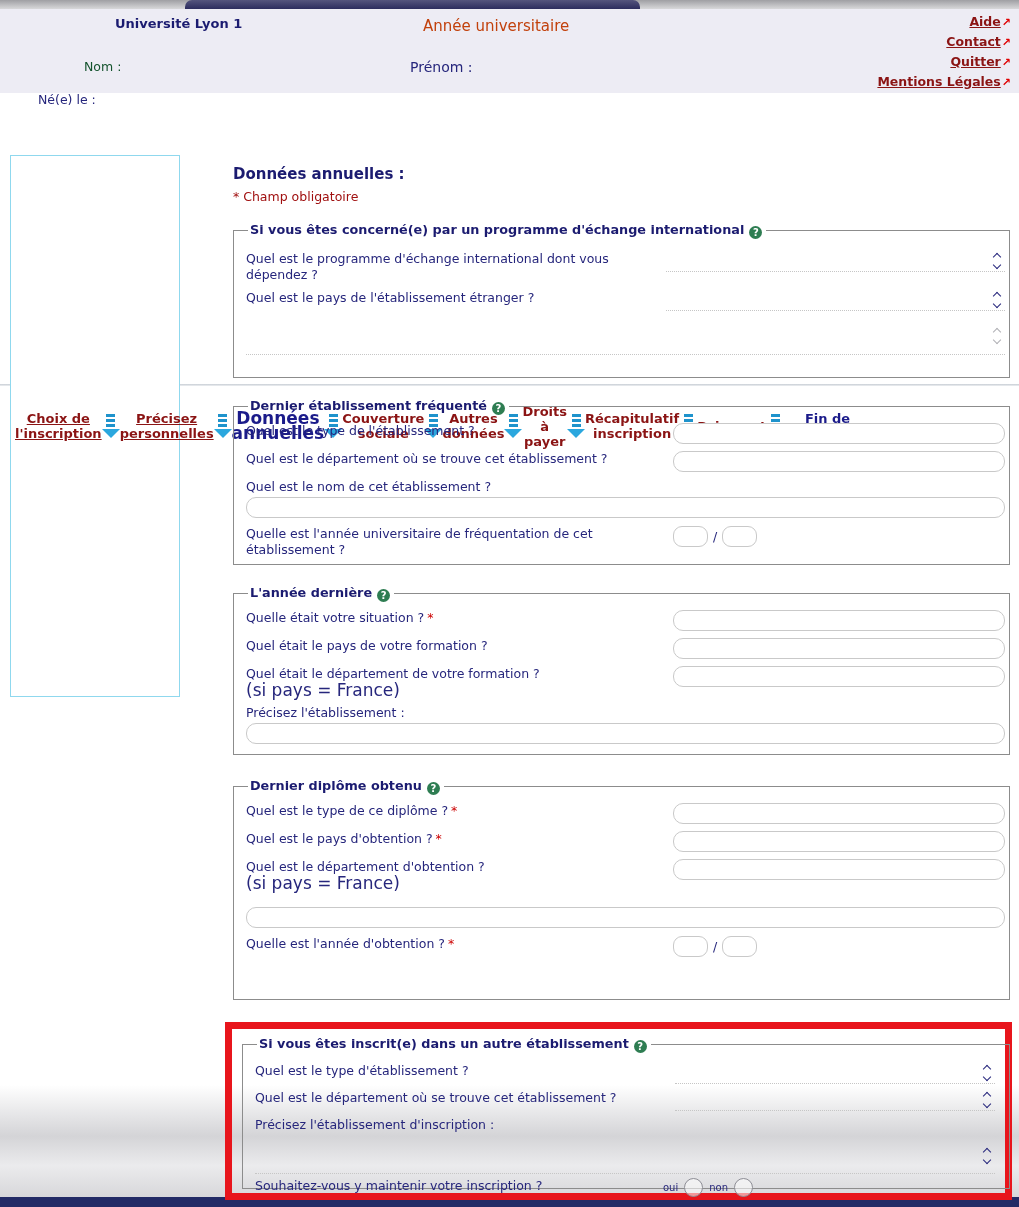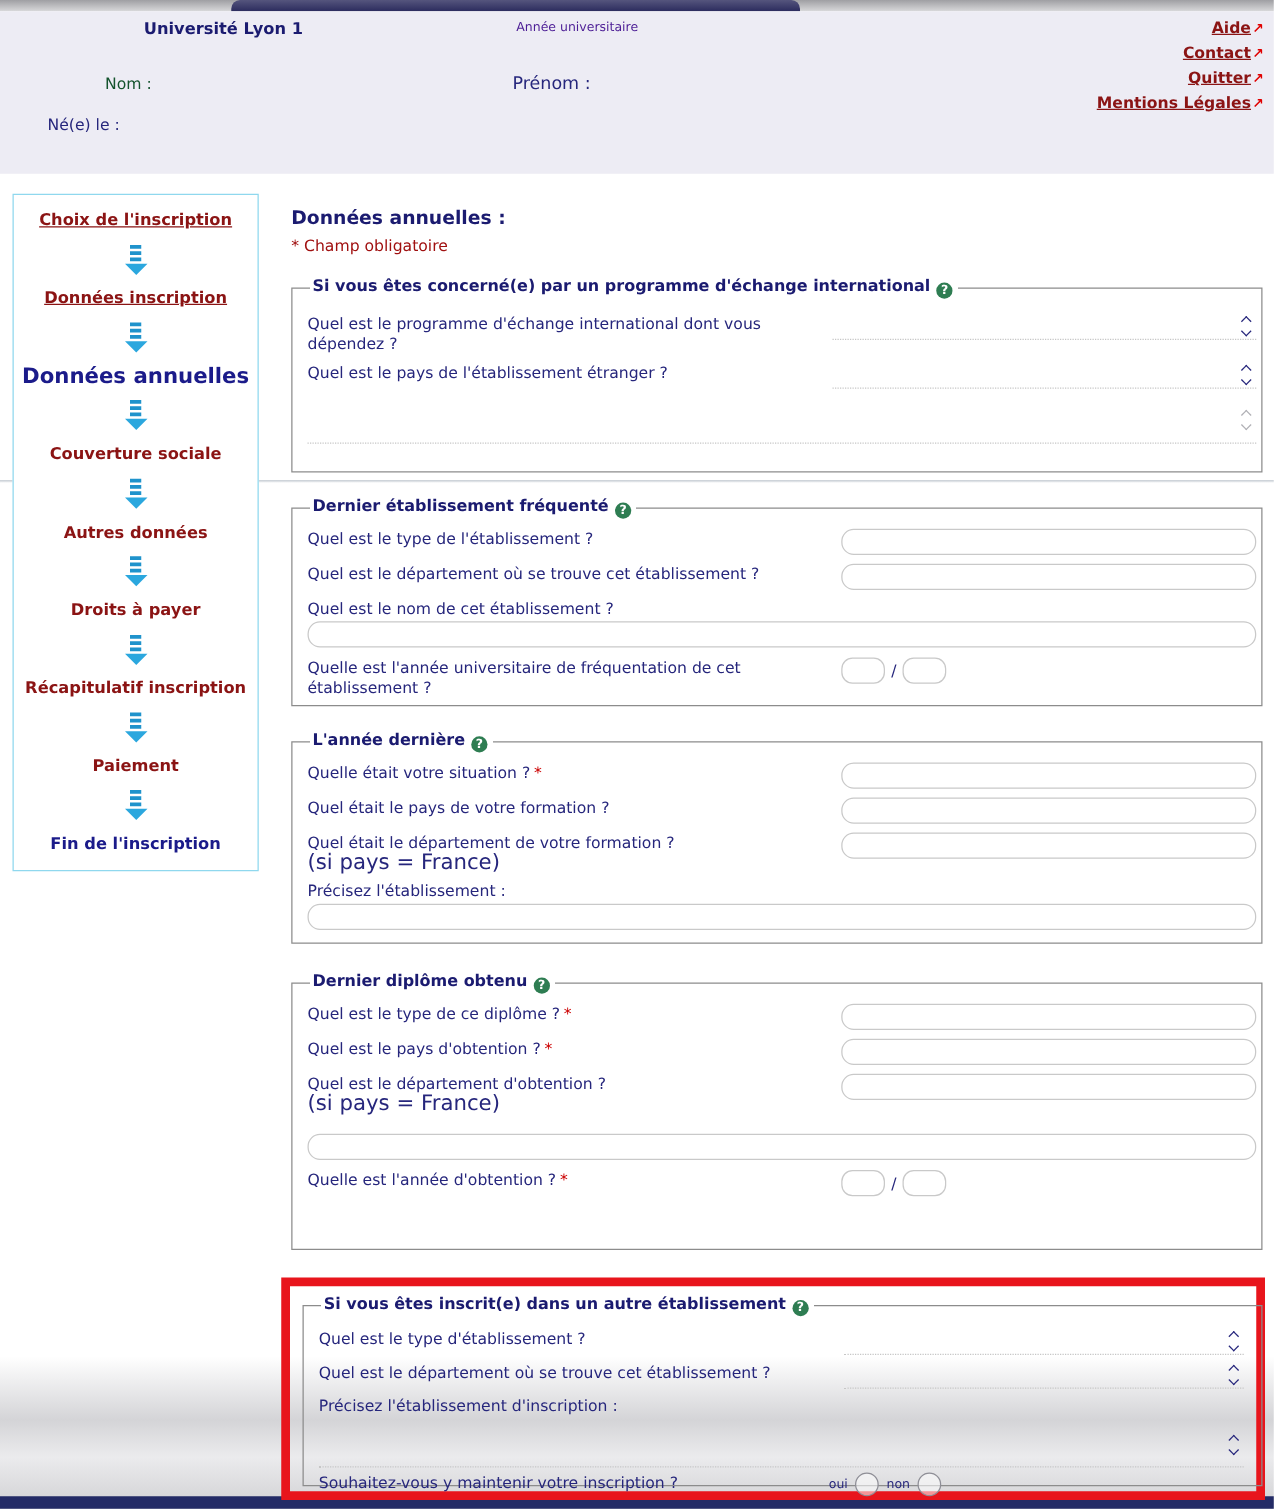--- a/index.html
+++ b/index.html
@@ -12,34 +12,34 @@
     background:linear-gradient(180deg,#9f9fa3,#d8d8da);z-index:1;}
   .top-tab{position:absolute;top:0;left:185px;width:455px;height:9px;
     background:linear-gradient(180deg,#55557d,#2c2c5e);border-radius:7px 7px 0 0;z-index:2;}
   .mid-line{position:absolute;top:384px;left:0;width:1019px;height:2px;
     background:linear-gradient(180deg,#c7cdd4,#eef0f2);z-index:0;}
   .bottom-gradient{position:absolute;top:1085px;left:0;width:1019px;height:122px;
     background:linear-gradient(180deg,#ffffff 0%,#d4d4d7 42%,#ebebed 66%,#d1d1d4 100%);z-index:0;}
   .bottom-bar{position:absolute;top:1197px;left:0;width:1019px;height:10px;background:#232b66;z-index:1;}
 
   
-  .header{position:absolute;top:9px;left:0;width:1019px;height:130px;background:#edecf4;z-index:2;}
+  .header{position:absolute;top:9px;left:0;width:1019px;height:84px;background:#edecf4;z-index:2;}
   .header .uni{position:absolute;left:115px;top:7px;font-size:13px;font-weight:bold;color:#1b1b70;}
-  .header .year{position:absolute;left:413px;top:8px;font-size:10px;color:#4c1d95;}
+  .header .year{position:absolute;left:423px;top:8px;font-size:15px;color:#c2410c;}
   .header .nom{position:absolute;left:84px;top:50px;font-size:12.5px;color:#14532d;}
   .header .prenom{position:absolute;left:410px;top:50px;font-size:14px;color:#26267c;}
   .header .ne{position:absolute;left:38px;top:83px;font-size:12.5px;color:#26267c;}
   .hlinks{position:absolute;right:8px;top:14px;text-align:right;z-index:3;}
   .hlink{display:block;margin-bottom:5px;font-size:12.5px;font-weight:bold;
     color:#8b1414;text-decoration:underline;cursor:pointer;}
   .hlink .ext{display:inline-block;color:#e00000;font-size:11px;margin-left:1px;text-decoration:none;}
 
   
-  .sidebar{position:absolute;left:10px;top:155px;width:197px;height:542px;box-sizing:border-box;
-    border:1px solid #8fd8ee;background:#ffffff;display:flex;flex-direction:column;
+  .sidebar{position:absolute;left:10px;top:155px;width:170px;height:542px;box-sizing:border-box;
+    border:1px solid #8fd8ee;background:#ffffff;display:flex;flex-direction:row;
     align-items:center;justify-content:space-between;padding:13px 4px;z-index:2;}
   .step{font-size:13px;font-weight:bold;color:#8b1414;text-align:center;line-height:15px;}
   .step.link{text-decoration:underline;cursor:pointer;}
   .step.current{color:#1b1b8a;font-size:17px;}
   .step.end{color:#1b1b8a;}
   .sarrow{display:flex;flex-direction:column;align-items:center;}
   .sarrow .bar{width:9px;height:3px;background:#1f93cc;margin-bottom:2px;}
   .sarrow .tri{width:0;height:0;border-left:9px solid transparent;border-right:9px solid transparent;
     border-top:9px solid #2ba7de;}
 
@@ -117,21 +117,21 @@
 </div>
 
 <nav class="sidebar">
   <div class="step link">Choix de l'inscription</div>
   <div class="sarrow">
       <i class="bar"></i>
       <i class="bar"></i>
       <i class="bar"></i>
       <i class="tri"></i>
     </div>
-  <div class="step link">Données inscription</div>
+  <div class="step link">Précisez personnelles</div>
   <div class="sarrow">
       <i class="bar"></i>
       <i class="bar"></i>
       <i class="bar"></i>
       <i class="tri"></i>
     </div>
   <div class="step current">Données annuelles</div>
   <div class="sarrow">
       <i class="bar"></i>
       <i class="bar"></i>

